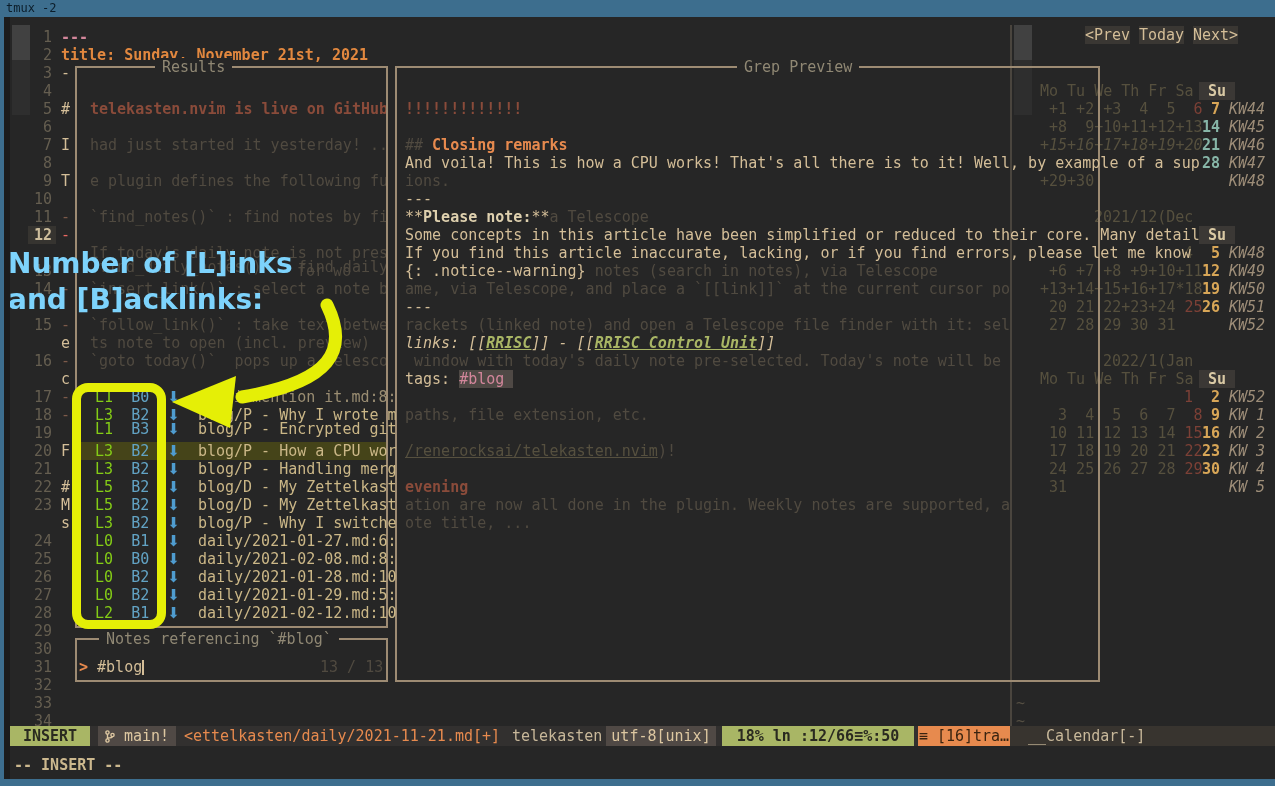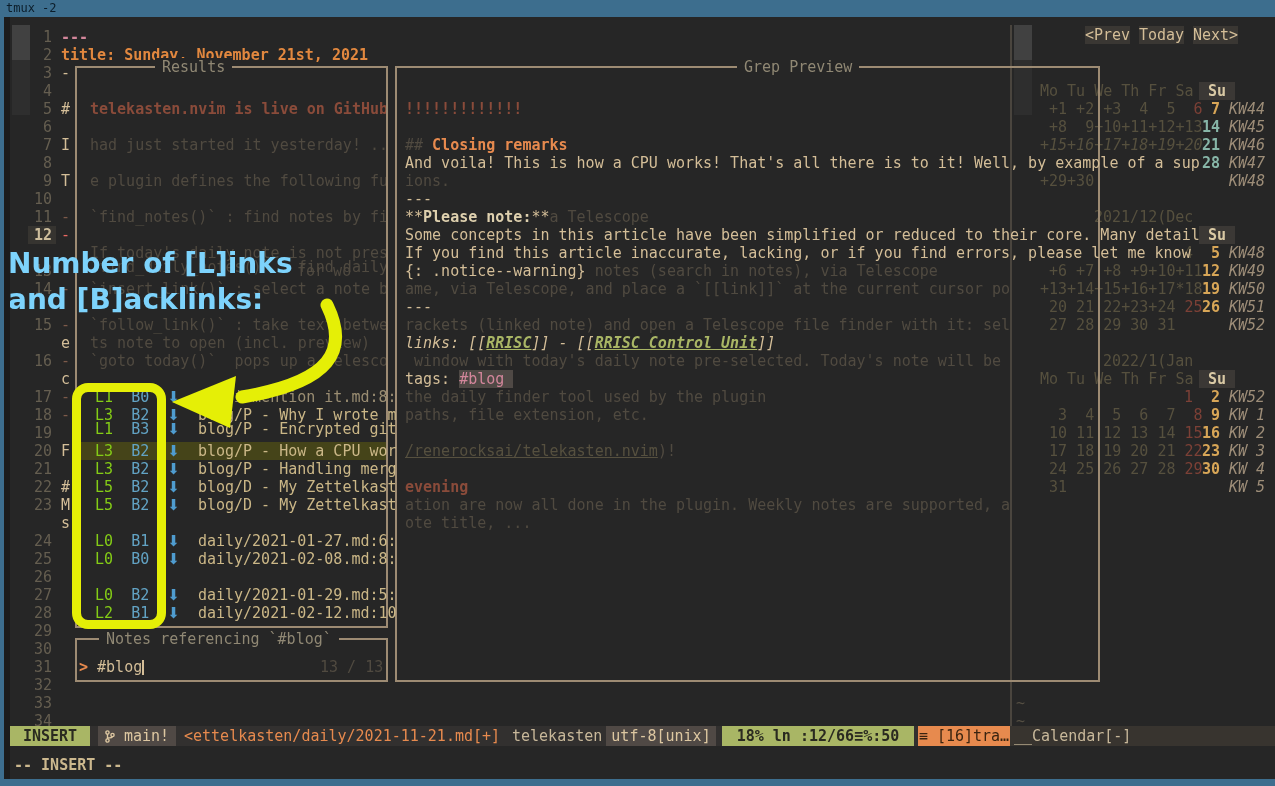--- a/index.html
+++ b/index.html
@@ -217,55 +217,56 @@
   </div>
 
   <div class="layer" id="results-layer">
       <div class="r" style="top: 388px; left: 95px;"><span class="lv">L1</span><span class="fg">  </span><span class="bv">B0</span><span class="fg">  </span><span class="dl">⬇</span><span class="fg">  </span><span class="tand">    i mention it.md:8:</span></div>
       <div class="r" style="top: 406px; left: 95px;"><span class="lv">L3</span><span class="fg">  </span><span class="bv">B2</span><span class="fg">  </span><span class="dl">⬇</span><span class="fg">  </span><span class="tan">blog/P - Why I wrote m</span></div>
       <div class="r" style="top: 420px; left: 95px;"><span class="lv">L1</span><span class="fg">  </span><span class="bv">B3</span><span class="fg">  </span><span class="dl">⬇</span><span class="fg">  </span><span class="tan">blog/P - Encrypted git</span></div>
       <div class="r" style="top: 442px; left: 95px;"><span class="lv">L3</span><span class="fg">  </span><span class="bv">B2</span><span class="fg">  </span><span class="dl">⬇</span><span class="fg">  </span><span class="tan">blog/P - How a CPU wor</span></div>
       <div class="r" style="top: 460px; left: 95px;"><span class="lv">L3</span><span class="fg">  </span><span class="bv">B2</span><span class="fg">  </span><span class="dl">⬇</span><span class="fg">  </span><span class="tan">blog/P - Handling merg</span></div>
       <div class="r" style="top: 478px; left: 95px;"><span class="lv">L5</span><span class="fg">  </span><span class="bv">B2</span><span class="fg">  </span><span class="dl">⬇</span><span class="fg">  </span><span class="tan">blog/D - My Zettelkast</span></div>
       <div class="r" style="top: 496px; left: 95px;"><span class="lv">L5</span><span class="fg">  </span><span class="bv">B2</span><span class="fg">  </span><span class="dl">⬇</span><span class="fg">  </span><span class="tan">blog/D - My Zettelkast</span></div>
+      <div class="r" style="top: 514px; left: 95px;"><span class="lv">L3</span><span class="fg">  </span><span class="bv">B2</span><span class="fg">  </span><span class="dl">⬇</span><span class="fg">  </span><span class="tan">blog/P - Why I switche</span></div>
       <div class="r" style="top: 532px; left: 95px;"><span class="lv">L0</span><span class="fg">  </span><span class="bv">B1</span><span class="fg">  </span><span class="dl">⬇</span><span class="fg">  </span><span class="tan">daily/2021-01-27.md:6:</span></div>
       <div class="r" style="top: 550px; left: 95px;"><span class="lv">L0</span><span class="fg">  </span><span class="bv">B0</span><span class="fg">  </span><span class="dl">⬇</span><span class="fg">  </span><span class="tan">daily/2021-02-08.md:8:</span></div>
+      <div class="r" style="top: 568px; left: 95px;"><span class="lv">L0</span><span class="fg">  </span><span class="bv">B2</span><span class="fg">  </span><span class="dl">⬇</span><span class="fg">  </span><span class="tan">daily/2021-01-28.md:10</span></div>
       <div class="r" style="top: 586px; left: 95px;"><span class="lv">L0</span><span class="fg">  </span><span class="bv">B2</span><span class="fg">  </span><span class="dl">⬇</span><span class="fg">  </span><span class="tan">daily/2021-01-29.md:5:</span></div>
       <div class="r" style="top: 604px; left: 95px;"><span class="lv">L2</span><span class="fg">  </span><span class="bv">B1</span><span class="fg">  </span><span class="dl">⬇</span><span class="fg">  </span><span class="tan">daily/2021-02-12.md:10</span></div>
     </div>
   <div class="layer" id="preview-layer">
       <div class="r" style="top: 100px; left: 405px;"><span class="dimred">!!!!!!!!!!!!!</span></div>
       <div class="r" style="top: 136px; left: 405px;"><span class="dim">## </span><span class="orange">Closing remarks</span></div>
       <div class="r" style="top: 154px; left: 405px;"><span class="fg">And voila! This is how a CPU works! That's all there is to it! Well, by example of a sup</span></div>
       <div class="r" style="top: 172px; left: 405px;"><span class="dim">ions.</span></div>
       <div class="r" style="top: 190px; left: 405px;"><span class="fg">---</span></div>
       <div class="r" style="top: 208px; left: 405px;"><span class="fg">**</span><span class="bold">Please note:</span><span class="fg">**</span><span class="dim">a Telescope</span></div>
       <div class="r" style="top: 226px; left: 405px;"><span class="fg">Some concepts in this article have been simplified or reduced to their core. Many detail</span></div>
       <div class="r" style="top: 244px; left: 405px;"><span class="fg">If you find this article inaccurate, lacking, or if you find errors, please let me know</span></div>
       <div class="r" style="top: 262px; left: 405px;"><span class="fg">{: .notice--warning}</span><span class="dim"> notes (search in notes), via Telescope</span></div>
       <div class="r" style="top: 280px; left: 405px;"><span class="dim">ame, via Telescope, and place a `[[link]]` at the current cursor po</span></div>
       <div class="r" style="top: 298px; left: 405px;"><span class="fg">---</span></div>
       <div class="r" style="top: 316px; left: 405px; text-align: center;"><span class="dim">rackets (linked note) and open a Telescope file finder with it: sel</span></div>
       <div class="r" style="top: 334px; left: 405px; font-style: italic;"><span class="fg">links: [[</span><span class="glink">RRISC</span><span class="fg">]] - [[</span><span class="glink">RRISC Control Unit</span><span class="fg">]]</span></div>
       <div class="r" style="top: 352px; left: 405px;"><span class="dim"> window with today's daily note pre-selected. Today's note will be</span></div>
       <div class="r" style="top: 370px; left: 405px;"><span class="fg">tags: </span><span class="tagpill">#blog </span></div>
-      <div class="r" style="top: 388px; left: 405px;"><span class="dim">the daily finder tool used by the plugin</span></div>
       <div class="r" style="top: 406px; left: 405px;"><span class="dim">paths, file extension, etc.</span></div>
       <div class="r" style="top: 442px; left: 405px;"><span class="dlink">/renerocksai/telekasten.nvim</span><span class="dim">)!</span></div>
       <div class="r" style="top: 478px; left: 405px;"><span class="dimred">evening</span></div>
       <div class="r" style="top: 496px; left: 405px;"><span class="dim">ation are now all done in the plugin. Weekly notes are supported, a</span></div>
       <div class="r" style="top: 514px; left: 405px;"><span class="dim">ote title, ...</span></div>
     </div>
 
   <div class="r" style="left:79px;top:658px"><span class="orange">&gt;</span><span class="fg"> </span><span class="fg">#blog</span></div>
   <div class="r" style="left:320px;top:658px"><span class="dim">13 / 13</span></div>
   <div class="cursor"></div>
 
   <div class="sbar seg-base"></div>
-  <div class="sbar seg-cal"><span style="padding-left:4px">__Calendar[-]</span></div>
+  <div class="sbar seg-cal"><span style="padding-left:18px">__Calendar[-]</span></div>
   <div class="sbar seg-insert">INSERT</div>
   <div class="sbar seg-branch"><svg width="10" height="13" viewBox="0 0 10 13" style="vertical-align:-2px">
         <g fill="none" stroke="#ddc7a1" stroke-width="1.4">
           <circle cx="2.5" cy="2.5" r="1.6"></circle>
           <circle cx="2.5" cy="10.5" r="1.6"></circle>
           <circle cx="7.5" cy="5" r="1.6"></circle>
           <path d="M2.5 4v5 M2.5 8c4 0 5-1 5-1.8"></path>
         </g>
       </svg> <span>main!</span></div>
   <div class="sbar seg-path">&lt;ettelkasten/daily/2021-11-21.md[+]</div>

